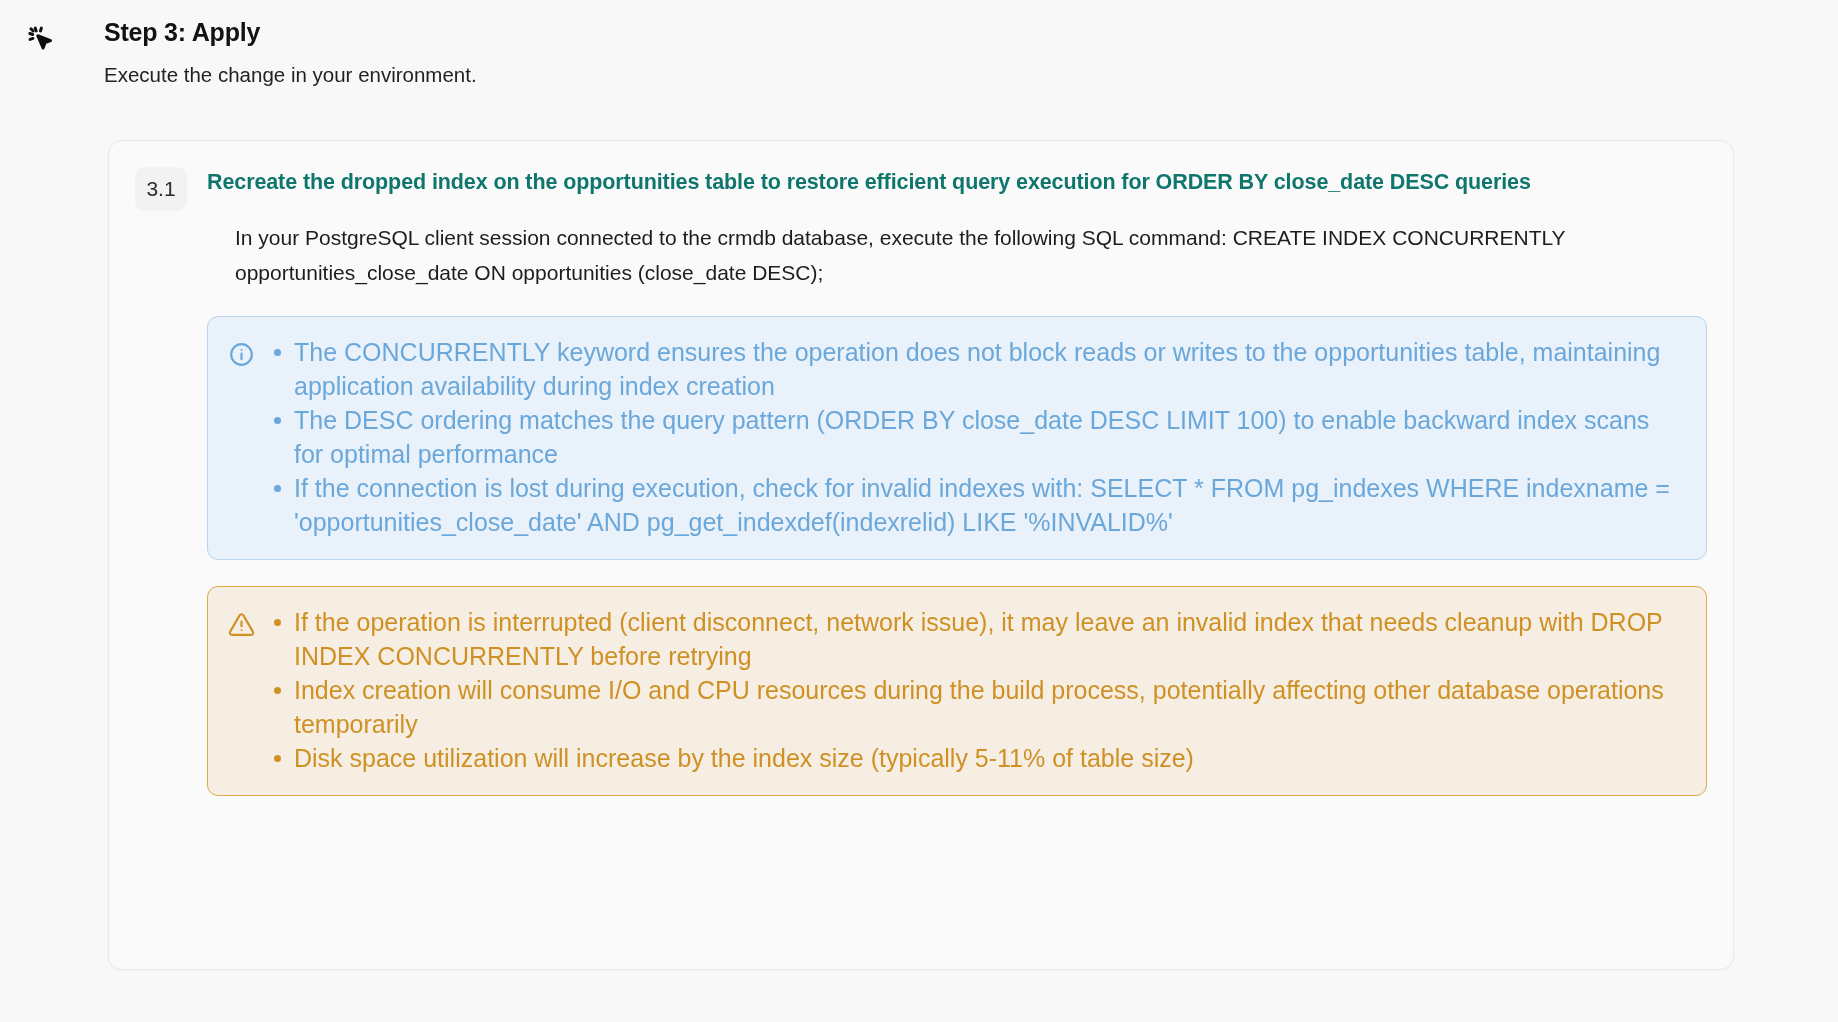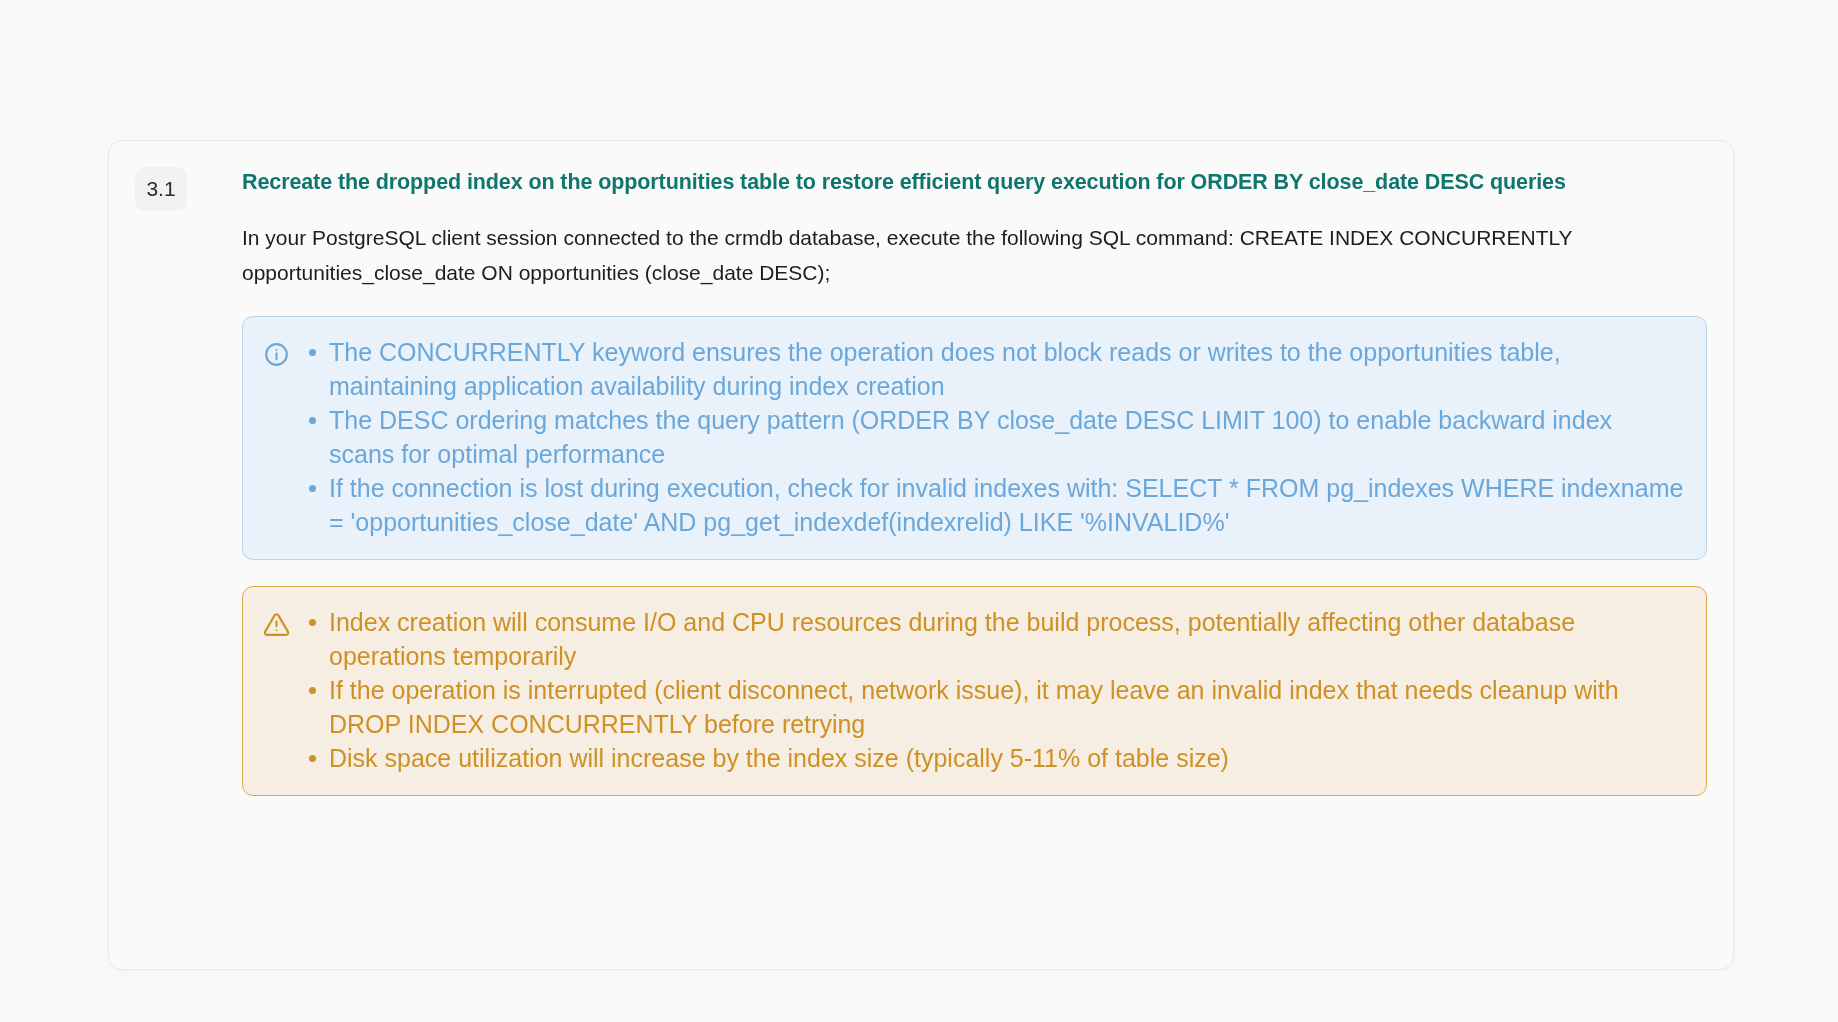--- a/index.html
+++ b/index.html
@@ -68,21 +68,20 @@
     top: 140px;
     width: 1626px;
     height: 830px;
     background: #fafafa;
     border: 1px solid #e9e9e9;
     border-radius: 14px;
     box-shadow: 0 1px 2px rgba(0,0,0,0.035);
     padding: 24px 26px 26px 26px;
     display: flex;
     align-items: flex-start;
-    gap: 35px;
   }
 
   .substep-badge {
     flex: 0 0 auto;
     min-width: 52px;
     height: 44px;
     background: #f2f2f2;
     border-radius: 10px;
     display: flex;
     align-items: center;
@@ -106,20 +105,21 @@
     letter-spacing: -0.1px;
     max-width: 1420px;
   }
 
   .substep-desc {
     font-size: 21px;
     color: #1d1d1d;
     line-height: 35px;
     margin-top: 20px;
     max-width: 1400px;
+    margin-left: 28px;
   }
 
   
   .callout {
     margin-top: 26px;
     border-radius: 11px;
     padding: 18px 22px 20px 18px;
     display: flex;
     align-items: flex-start;
   }
@@ -173,20 +173,36 @@
   .callout-info .callout-list li::before { background: #6aa7da; }
 
   .callout-warn .callout-list li { color: #cf9024; }
   .callout-warn .callout-list li::before { background: #cf9024; }
 </style>
 </head>
 <body>
 
 <div class="page">
 
+  <div class="step-header">
+    <div class="step-icon">
+      <svg width="34" height="34" viewBox="0 0 24 24" fill="none" stroke="#0f0f0f" stroke-width="2.1" stroke-linecap="round" stroke-linejoin="round">
+        <path d="M9 9l9 3.5-3.8 1.3-1.4 3.9z" fill="#0f0f0f" stroke="#0f0f0f"></path>
+        <path d="M7.2 3.6l.7 2"></path>
+        <path d="M3.4 7.4l2 .7"></path>
+        <path d="M4.2 4.1l1.5 1.5"></path>
+        <path d="M11.6 3.6l-.7 2"></path>
+        <path d="M3.6 11.6l2-.7"></path>
+      </svg>
+    </div>
+    <div class="step-head-text">
+      <div class="step-title">Step 3: Apply</div>
+      <div class="step-subtitle">Execute the change in your environment.</div>
+    </div>
+  </div>
 
   <div class="substep-card">
 
     <div class="substep-badge">3.1</div>
 
     <div class="substep-body">
 
       <div class="substep-title">Recreate the dropped index on the opportunities table to restore efficient query execution for ORDER BY close_date DESC queries</div>
 
       <div class="substep-desc">In your PostgreSQL client session connected to the crmdb database, execute the following SQL command: CREATE INDEX CONCURRENTLY opportunities_close_date ON opportunities (close_date DESC);</div>
@@ -208,22 +224,22 @@
 
       <div class="callout callout-warn">
         <div class="callout-icon">
           <svg width="27" height="27" viewBox="0 0 24 24" fill="none" stroke="#cf9024" stroke-width="1.9" stroke-linecap="round" stroke-linejoin="round">
             <path d="M10.3 3.9 1.9 18.3a1.9 1.9 0 0 0 1.7 2.9h16.8a1.9 1.9 0 0 0 1.7-2.9L13.7 3.9a1.9 1.9 0 0 0-3.4 0z"></path>
             <path d="M12 9.3v4.2"></path>
             <circle cx="12" cy="17" r="0.85" fill="#cf9024" stroke="none"></circle>
           </svg>
         </div>
         <ul class="callout-list">
+          <li>If the operation is interrupted (client disconnect, network issue), it may leave an invalid index that needs cleanup with DROP INDEX CONCURRENTLY before retrying</li>
           <li>Index creation will consume I/O and CPU resources during the build process, potentially affecting other database operations temporarily</li>
-          <li>If the operation is interrupted (client disconnect, network issue), it may leave an invalid index that needs cleanup with DROP INDEX CONCURRENTLY before retrying</li>
           <li>Disk space utilization will increase by the index size (typically 5-11% of table size)</li>
         </ul>
       </div>
 
     </div>
   </div>
 
 </div>
 
 </body></html>

